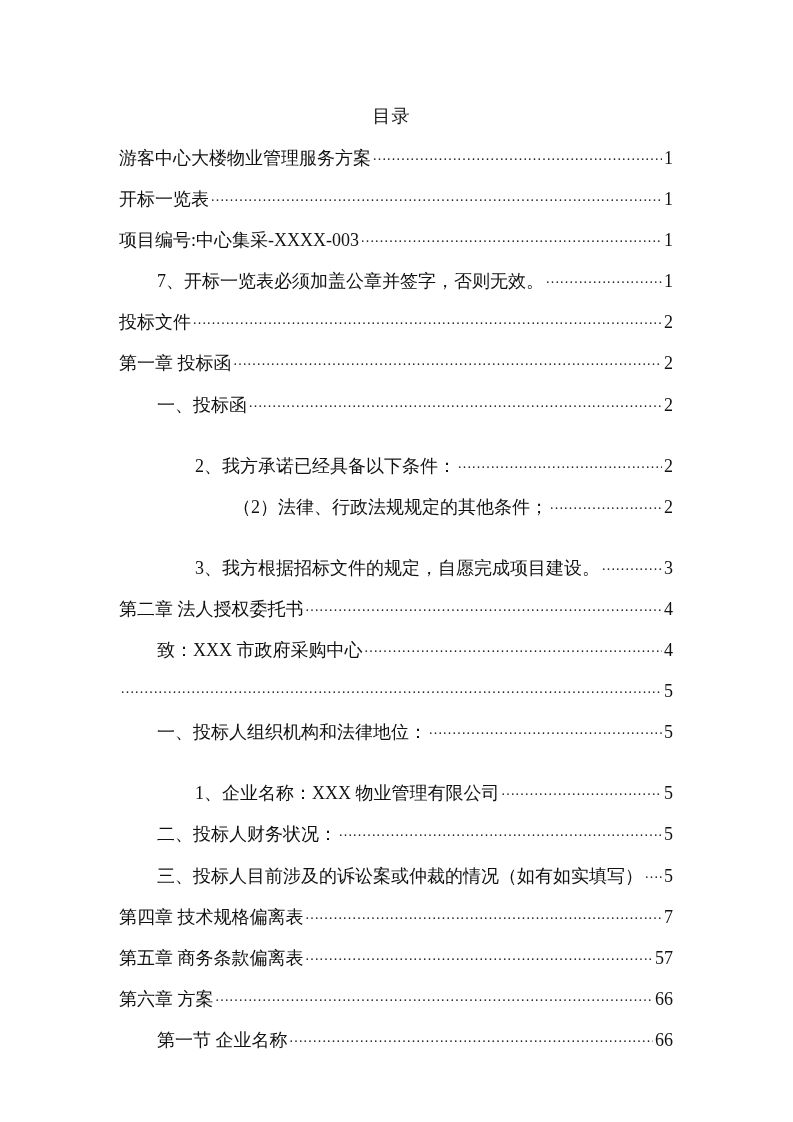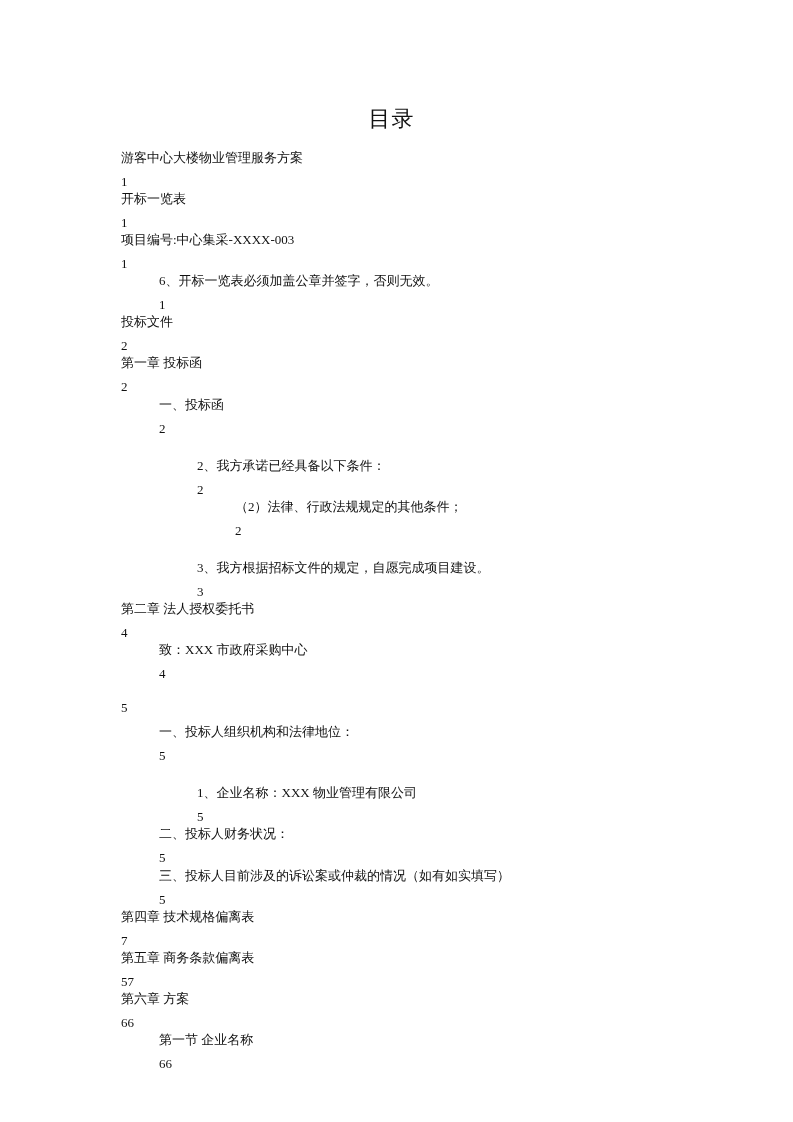--- a/index.html
+++ b/index.html
@@ -1,23 +1,23 @@
 <!DOCTYPE html>
 <html><head>
 <meta charset="utf-8">
 <style>
   html, body { margin:0; padding:0; background:#ffffff; }
   body { width:793px; height:1122px; position:relative; overflow:hidden;
          font-family:"Liberation Serif","DejaVu Serif",serif; color:#111; }
   .page { position:absolute; left:0; top:0; width:793px; height:1122px; }
   .toc-title { position:absolute; top:104px; left:0; width:783px; text-align:center;
-               font-size:22px; letter-spacing:1px; }
+               font-size:18px; letter-spacing:1px; }
   .toc-list { position:absolute; top:146px; left:119px; width:554px; margin:0; padding:0; list-style:none; }
   .toc-entry { display:flex; align-items:baseline; height:41.1px; line-height:24px;
-               font-size:13px; white-space:nowrap;flex-direction:column; }
+               font-size:18px; white-space:nowrap; }
   .toc-entry.l1 { padding-left:0; }
   .toc-entry.l2 { padding-left:38px; }
   .toc-entry.l3 { padding-left:76px;margin-top:20px; }
   .toc-entry.l4 { padding-left:114px; }
   .toc-text { flex:0 0 auto; }
   .toc-dots { flex:1 1 auto; overflow:hidden; margin:0 2px; position:relative; height:18px; }
   .toc-dots::before { content:"................................................................................................................................................................................................";
                       position:absolute; left:0; bottom:-4px; letter-spacing:1.2px; font-size:14px; color:#222; }
   .toc-page { flex:0 0 auto; text-align:right; }
 </style>
@@ -36,21 +36,21 @@
         <span class="toc-text">开标一览表</span>
         <span class="toc-dots"></span>
         <span class="toc-page">1</span>
       </li>
     <li class="toc-entry l1">
         <span class="toc-text">项目编号:中心集采-XXXX-003</span>
         <span class="toc-dots"></span>
         <span class="toc-page">1</span>
       </li>
     <li class="toc-entry l2">
-        <span class="toc-text">6、开标一览表必须加盖公章并签字，否则无效。</span>
+        <span class="toc-text">7、开标一览表必须加盖公章并签字，否则无效。</span>
         <span class="toc-dots"></span>
         <span class="toc-page">1</span>
       </li>
     <li class="toc-entry l1">
         <span class="toc-text">投标文件</span>
         <span class="toc-dots"></span>
         <span class="toc-page">2</span>
       </li>
     <li class="toc-entry l1">
         <span class="toc-text">第一章  投标函</span>

